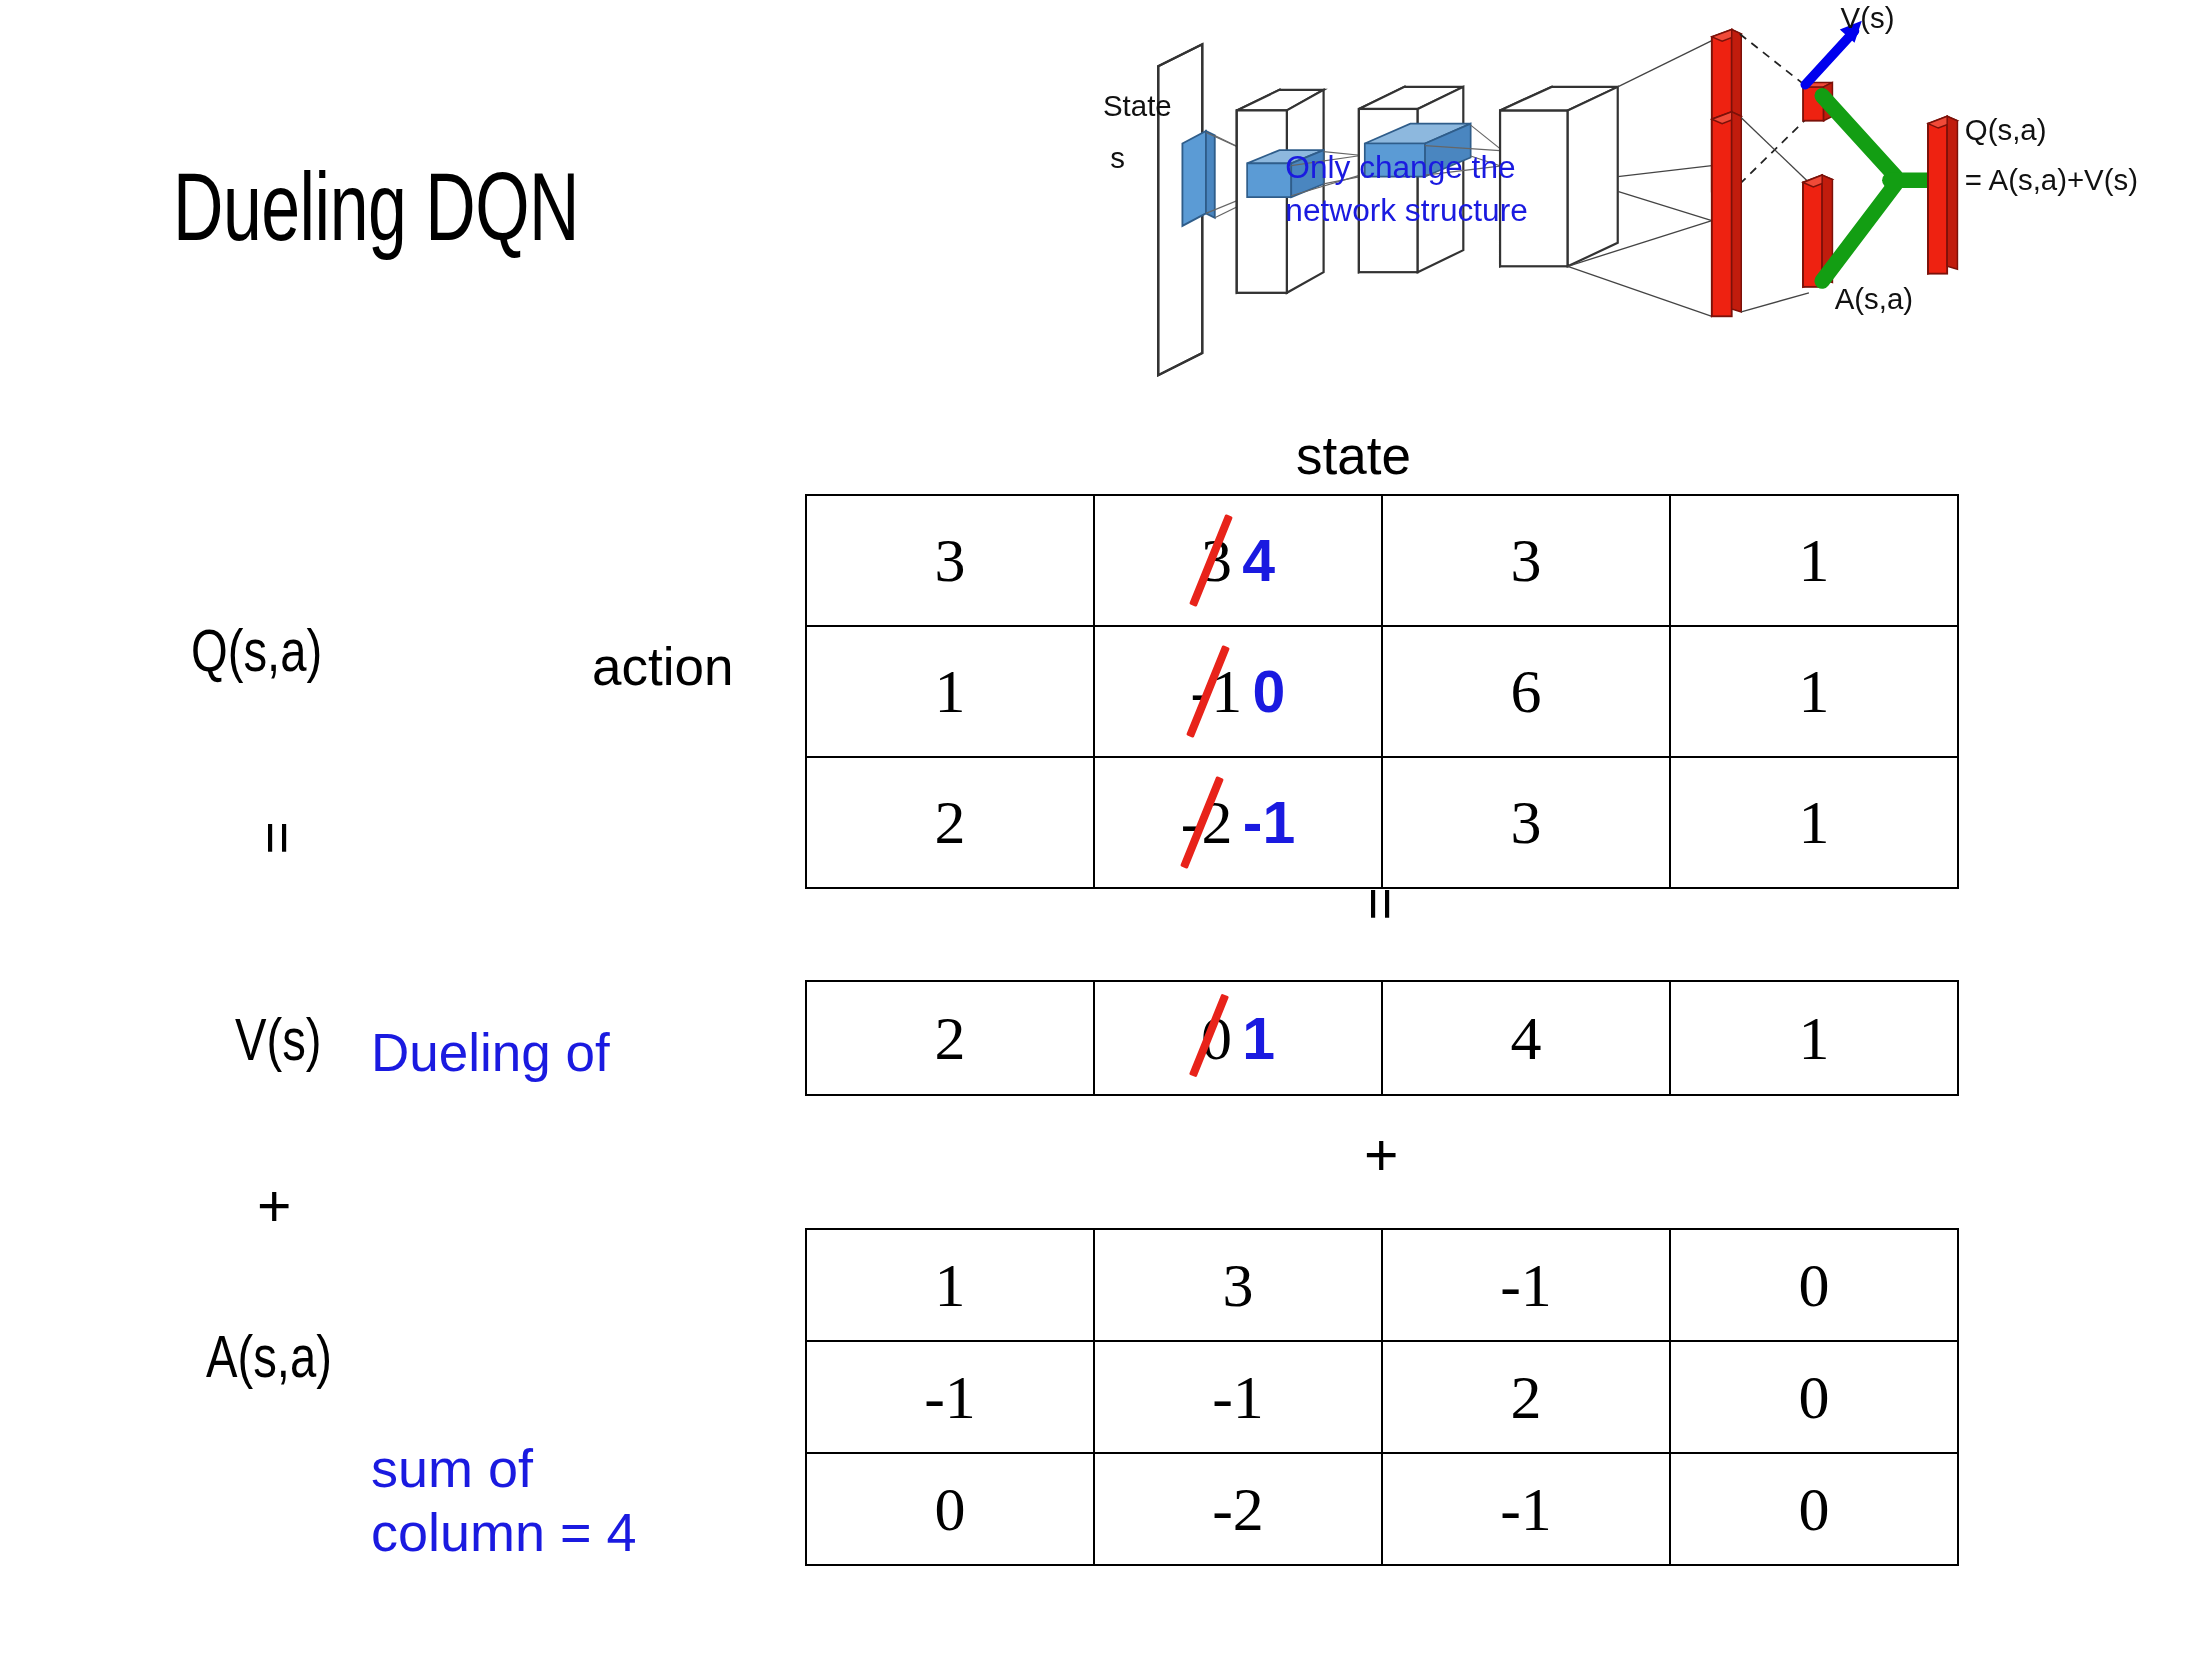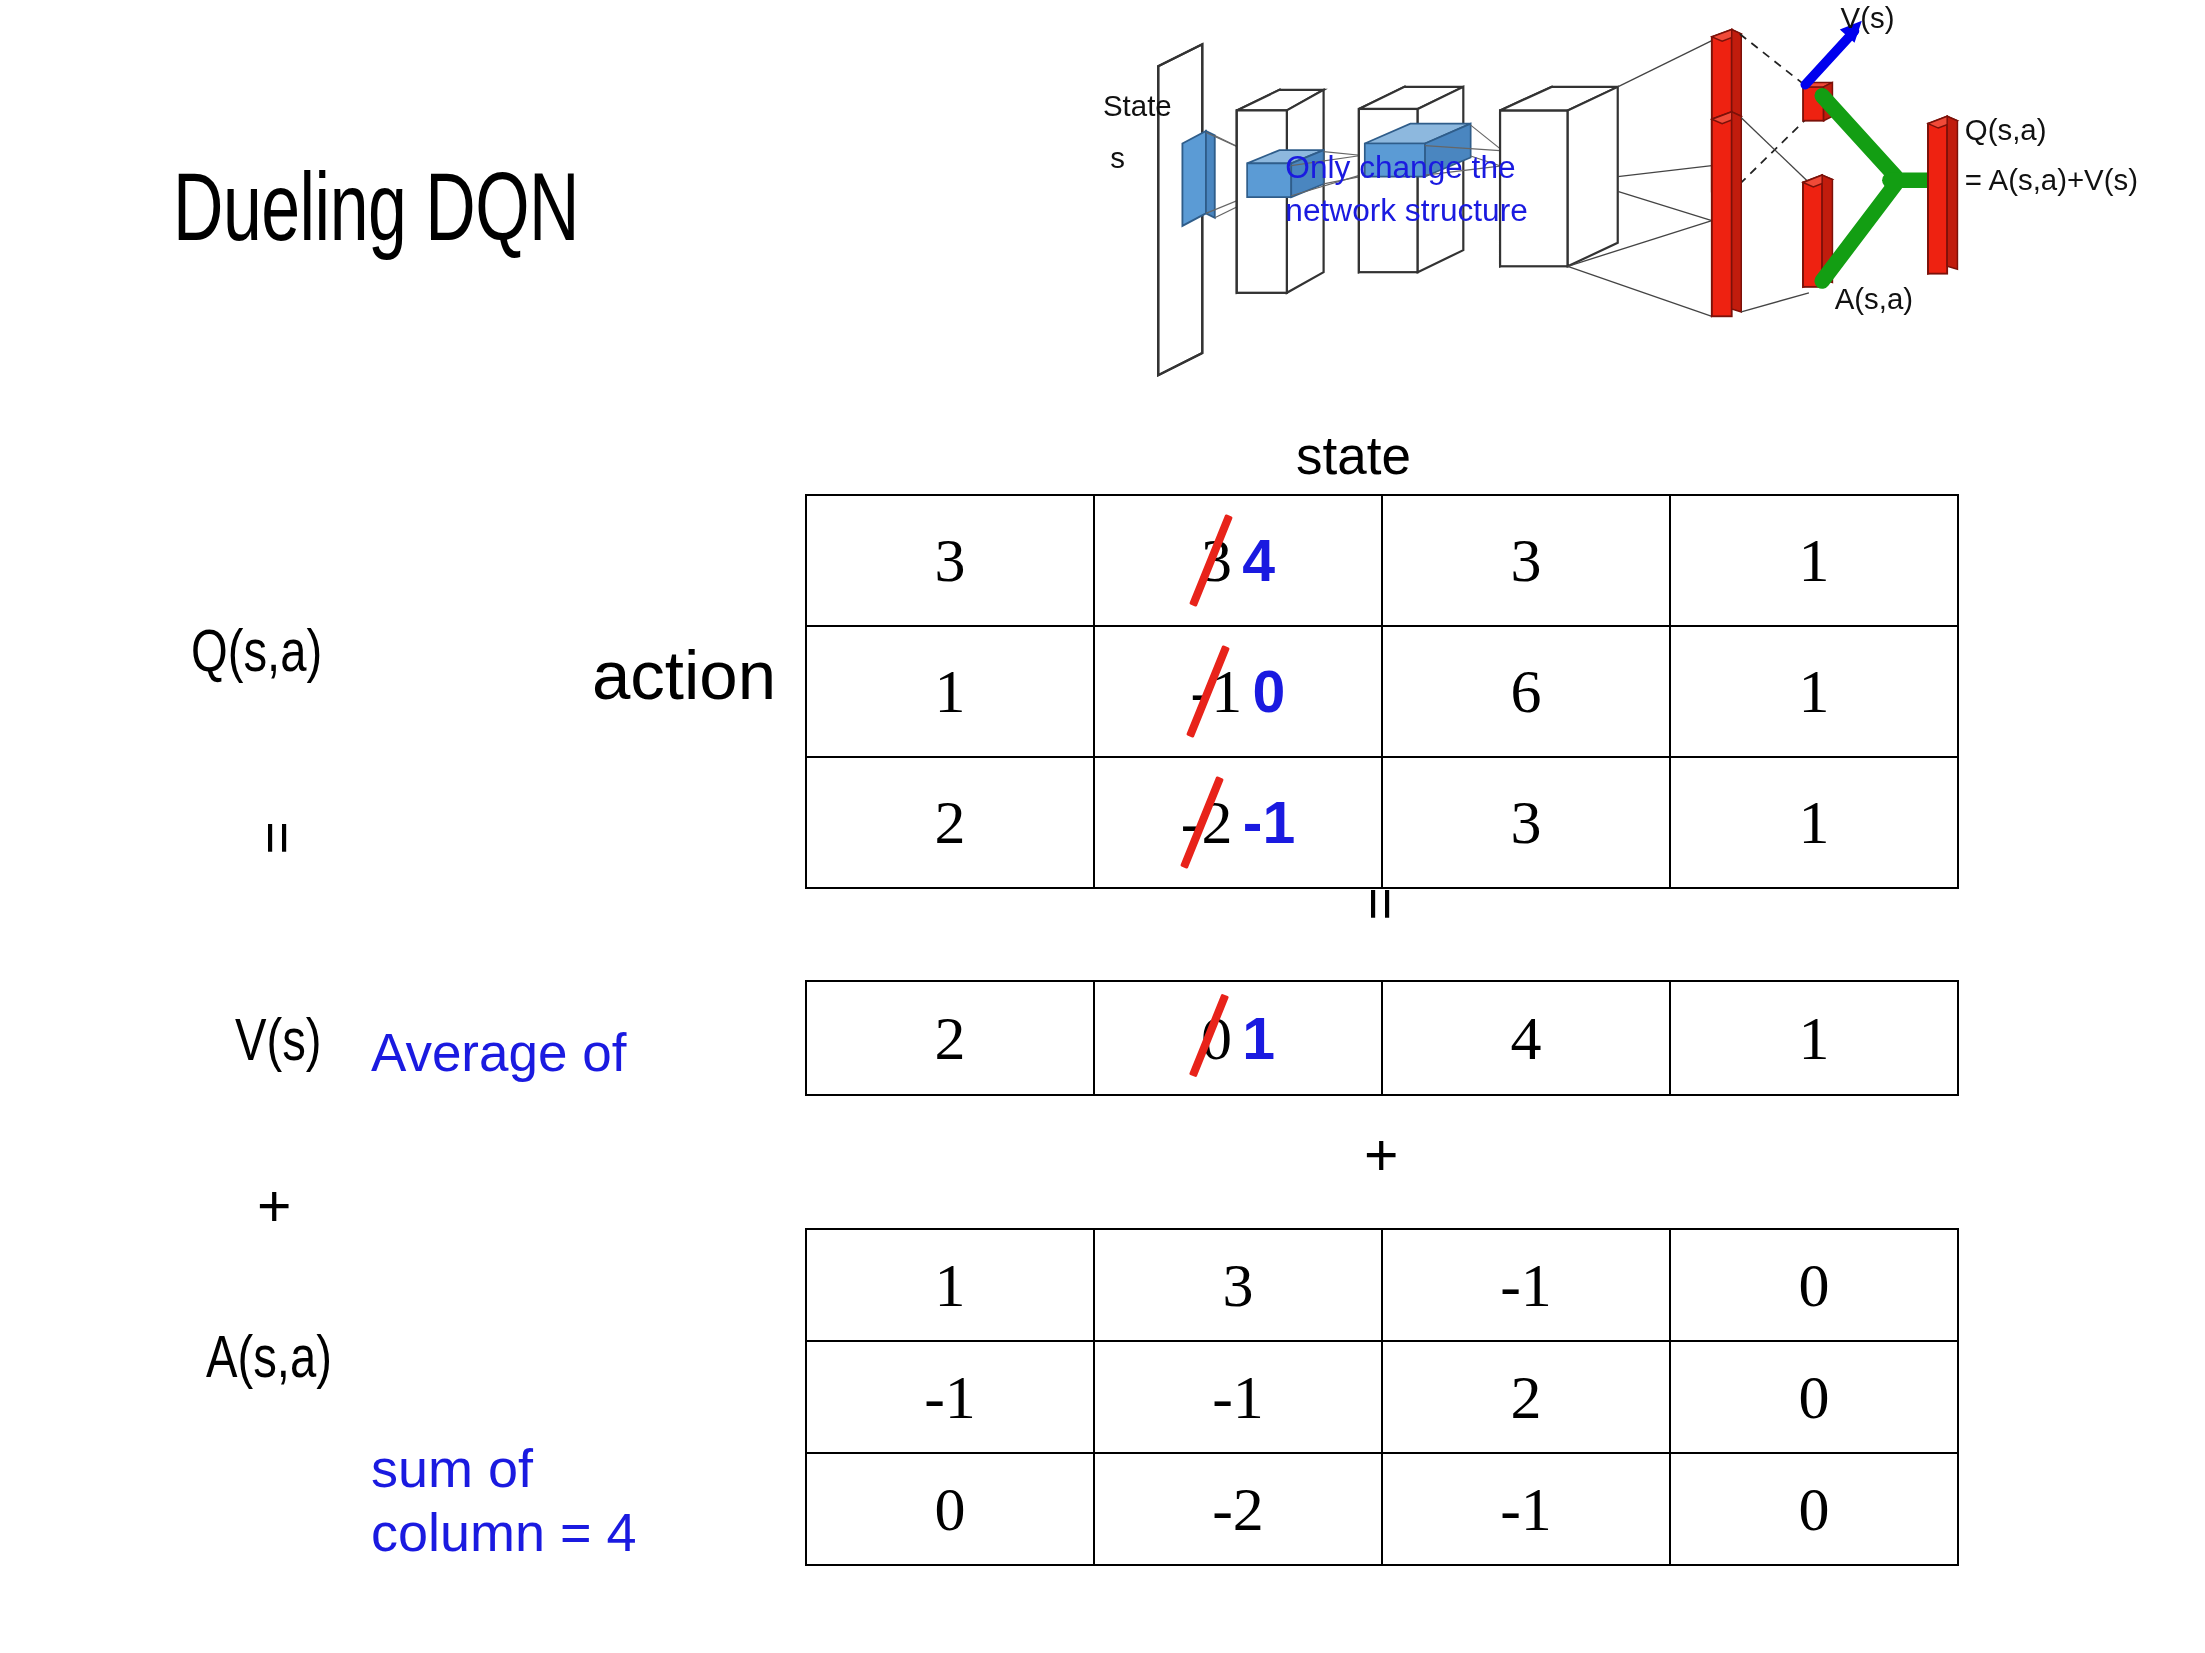--- a/index.html
+++ b/index.html
@@ -38,21 +38,21 @@
 
   #eq-left{left:261px;top:805px;}
   #eq-mid {left:1364px;top:871px;}
 
   #plus-left{position:absolute;left:257px;top:1172px;font-size:59px;}
   #plus-mid {position:absolute;left:1364px;top:1121px;font-size:59px;}
 
   #note-avg{position:absolute;left:371px;top:1022px;font-size:53px;line-height:1.18;color:#1a1ae0;}
   #note-sum{position:absolute;left:371px;top:1437px;font-size:54px;line-height:1.18;color:#1a1ae0;}
 
-  #label-action{position:absolute;left:592px;top:636px;font-size:69px;}
+  #label-action{position:absolute;left:592px;top:636px;font-size:53px;}
 
   
   .grid{position:absolute;border-collapse:collapse;table-layout:fixed;}
   .grid td{
     border:2.2px solid #000;
     text-align:center;vertical-align:middle;
     font-size:62px;font-family:"Liberation Serif","DejaVu Serif",serif;
     padding:0;position:relative;
   }
   #table-q {left:805px;top:494px;width:1145px;}
@@ -219,21 +219,21 @@
 
 <div id="state-header" class="lbl">state</div>
 
 <div id="label-q" class="lbl cond">Q(s,a)</div>
 <div id="eq-left" class="eqrot lbl">=</div>
 <div id="label-v" class="lbl cond">V(s)</div>
 <div id="plus-left" class="lbl">+</div>
 <div id="label-a" class="lbl cond">A(s,a)</div>
 
 <div id="note-avg">
-  <div>Average of</div>
+  <div>Dueling of</div>
 </div>
 
 <div id="note-sum">
   <div>sum of</div>
   <div>column = 4</div>
 </div>
 
 <div id="label-action" class="lbl">action</div>
 
 <div id="eq-mid" class="eqrot lbl">=</div>

